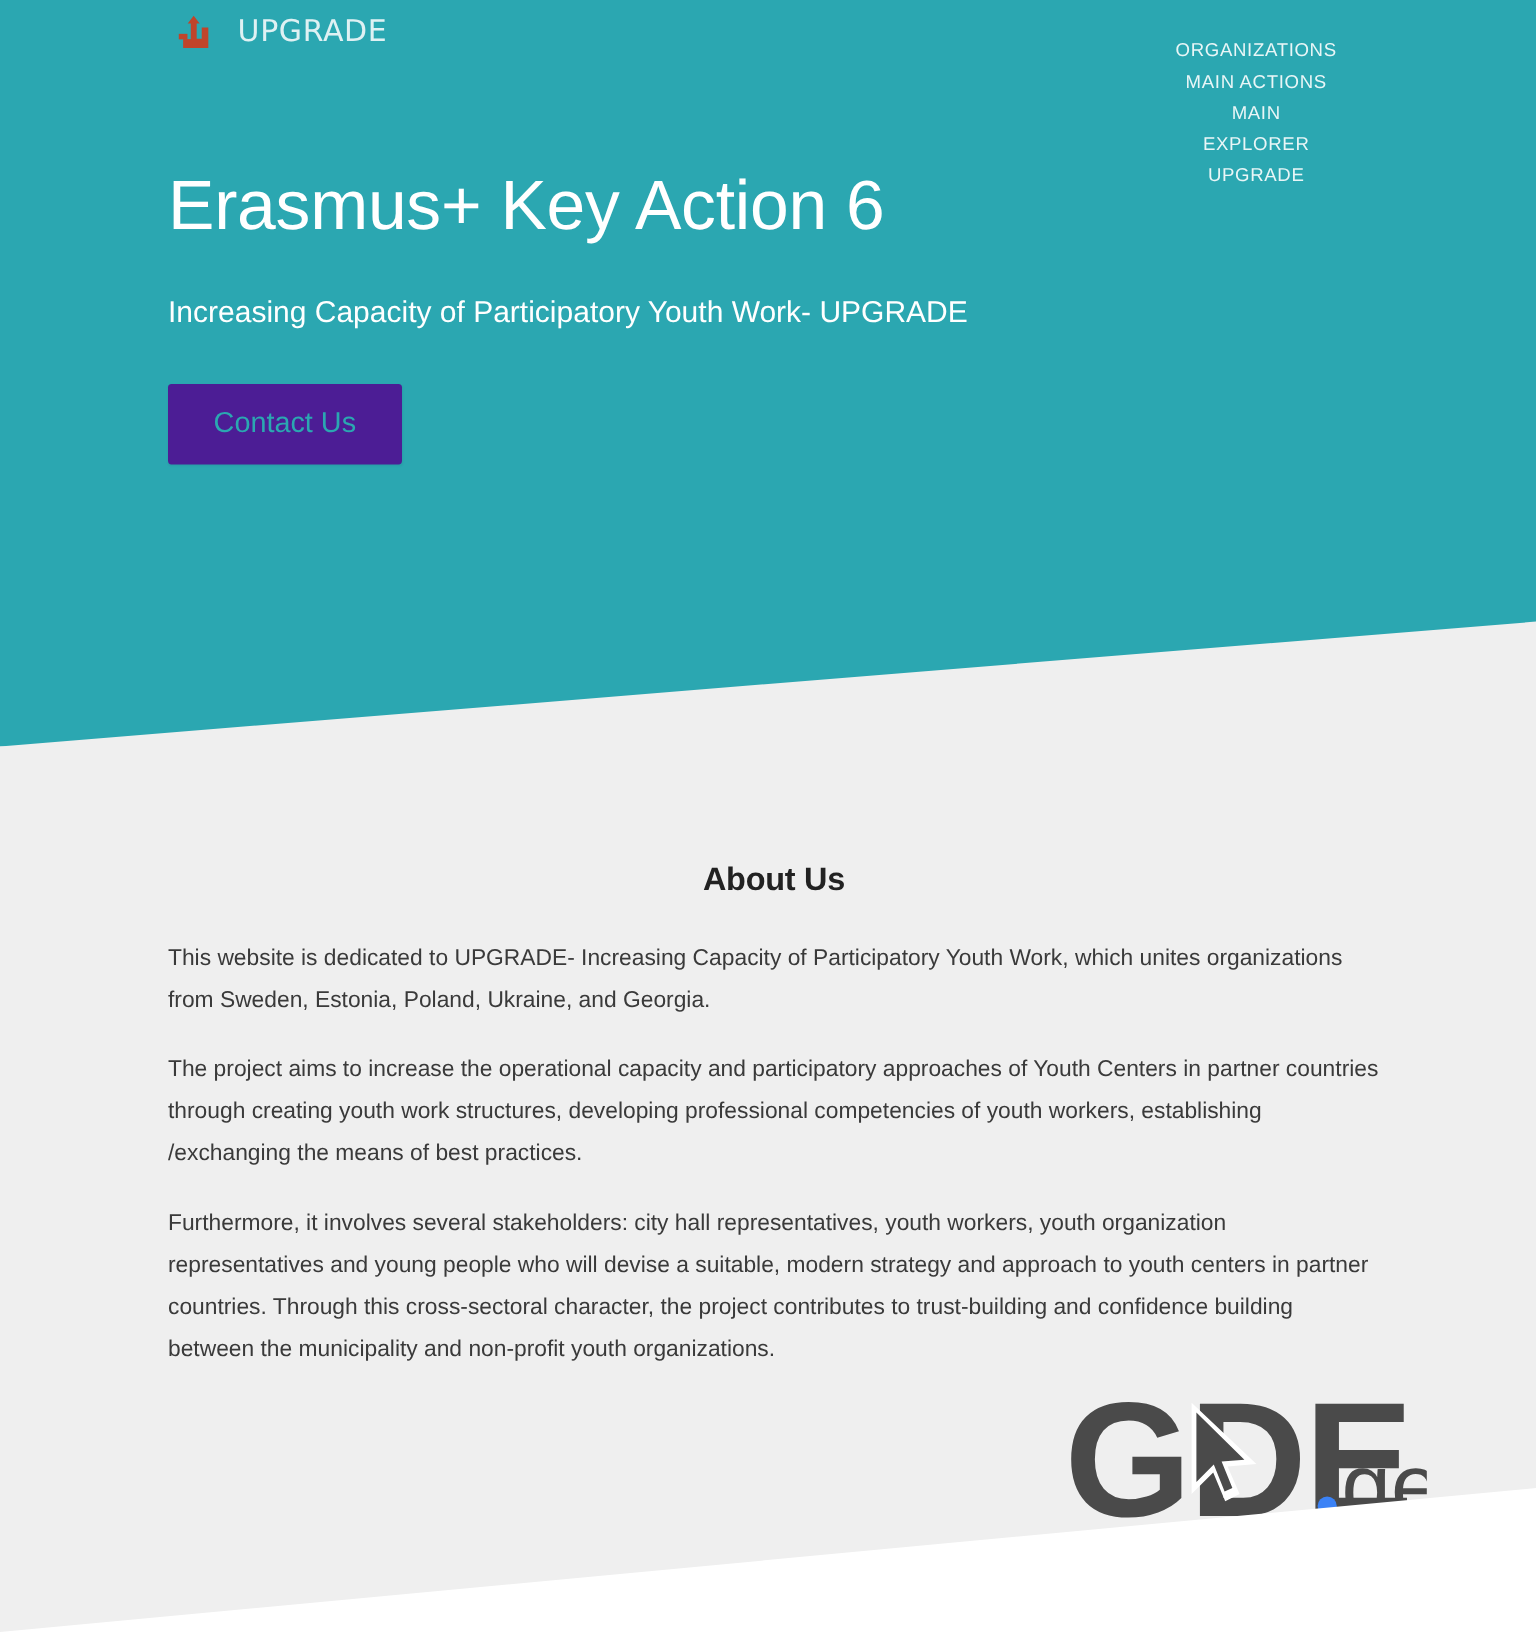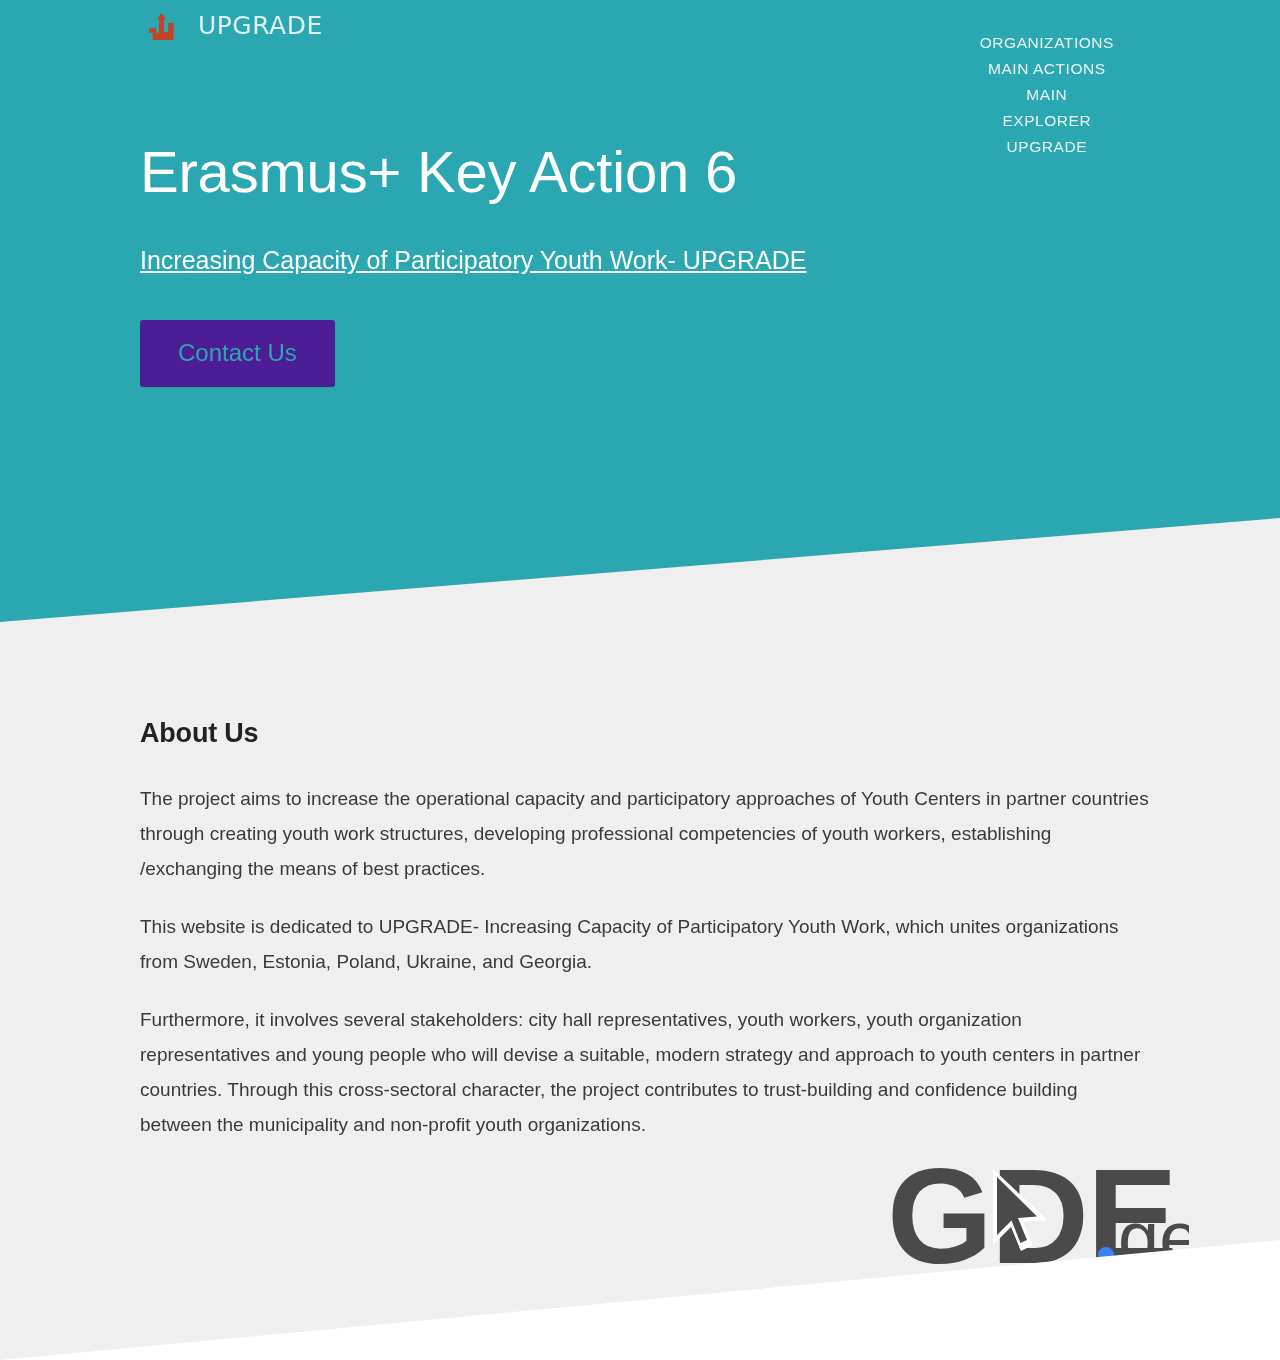--- a/index.html
+++ b/index.html
@@ -126,21 +126,20 @@
     margin-bottom: 40px;
   }
 
   .hero-sub {
     color: #ffffff;
     font-size: 25px;
     font-weight: 400;
     line-height: 1.3;
     letter-spacing: 0px;
     margin-bottom: 44px;
-    text-decoration: underline;
   }
 
   .cta-button {
     display: inline-block;
     background: #4c1d95;
     color: #2ba7b1;
     font-size: 24px;
     font-weight: 400;
     padding: 20px 38px;
     border: none;
@@ -160,20 +159,21 @@
     width: 1010px;
     z-index: 3;
   }
 
   .about-title {
     font-size: 27px;
     font-weight: 700;
     color: #222222;
     margin-bottom: 32px;
     letter-spacing: -0.2px;
+    text-align: center;
   }
 
   .about-para {
     font-size: 19px;
     line-height: 35px;
     color: #3a3a3a;
     margin-bottom: 23px;
     font-weight: 400;
   }
   .about-para:last-child { margin-bottom: 0; }
@@ -235,22 +235,22 @@
   </div>
 
   <div class="hero-content">
     <h1 class="hero-title">Erasmus+ Key Action 6</h1>
     <p class="hero-sub">Increasing Capacity of Participatory Youth Work- UPGRADE</p>
     <a class="cta-button" href="#">Contact Us</a>
   </div>
 
   <section class="about">
     <h2 class="about-title">About Us</h2>
+    <p class="about-para">This website is dedicated to UPGRADE- Increasing Capacity of Participatory Youth Work, which unites organizations from Sweden, Estonia, Poland, Ukraine, and Georgia.</p>
     <p class="about-para">The project aims to increase the operational capacity and participatory approaches of Youth Centers in partner countries through creating youth work structures, developing professional competencies of youth workers, establishing /exchanging the means of best practices.</p>
-    <p class="about-para">This website is dedicated to UPGRADE- Increasing Capacity of Participatory Youth Work, which unites organizations from Sweden, Estonia, Poland, Ukraine, and Georgia.</p>
     <p class="about-para">Furthermore, it involves several stakeholders: city hall representatives, youth workers, youth organization representatives and young people who will devise a suitable, modern strategy and approach to youth centers in partner countries. Through this cross-sectoral character, the project contributes to trust-building and confidence building between the municipality and non-profit youth organizations.</p>
   </section>
 
   <div class="watermark">
     <svg class="wm-logo" viewBox="0 0 302 118">
       <text x="0" y="102" font-family="Liberation Sans, sans-serif" font-size="136" font-weight="700" fill="#4a4a4a" letter-spacing="-2">GDE</text>
 
       <g>
         <path d="M106 8 L106 84 L124 66 L134 90 L146 84 L136 61 L160 59 Z" fill="#ffffff"></path>
         <path d="M110 16 L110 74 L124.5 59.5 L133.5 82 L140 79 L131 57 L150 55.5 Z" fill="#4a4a4a"></path>

